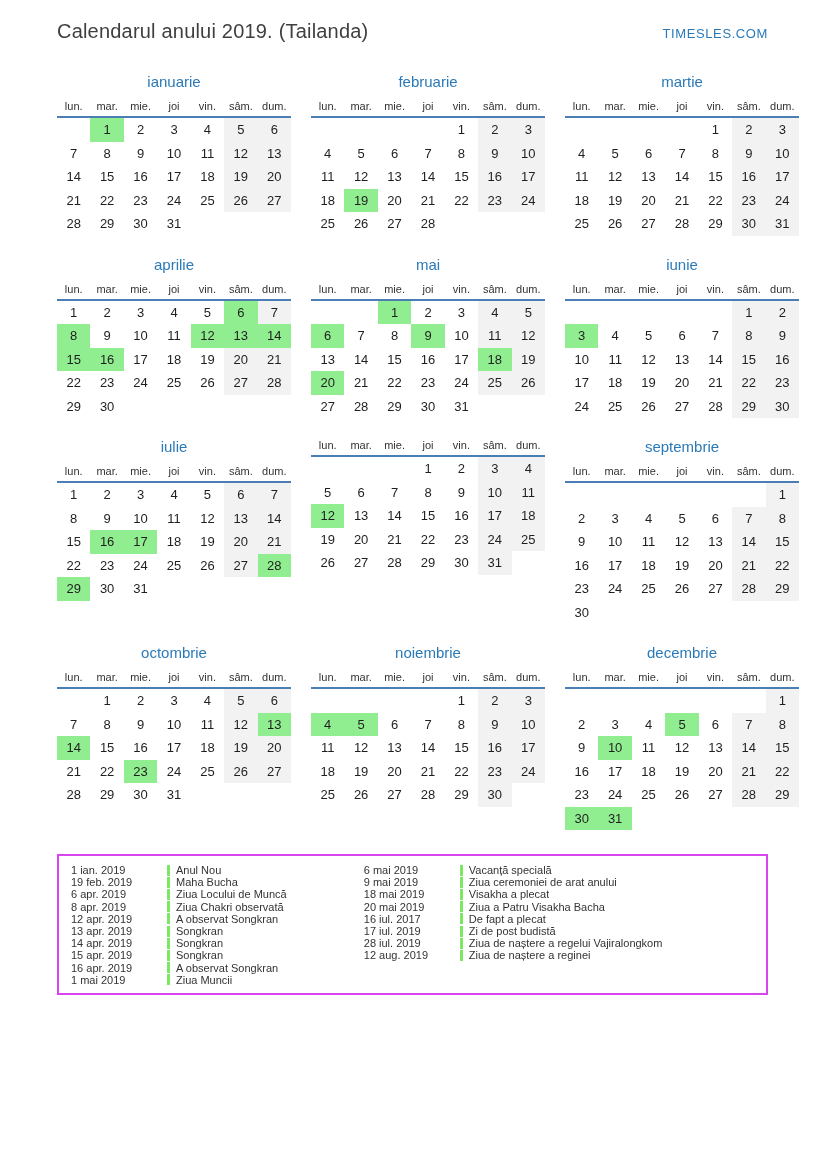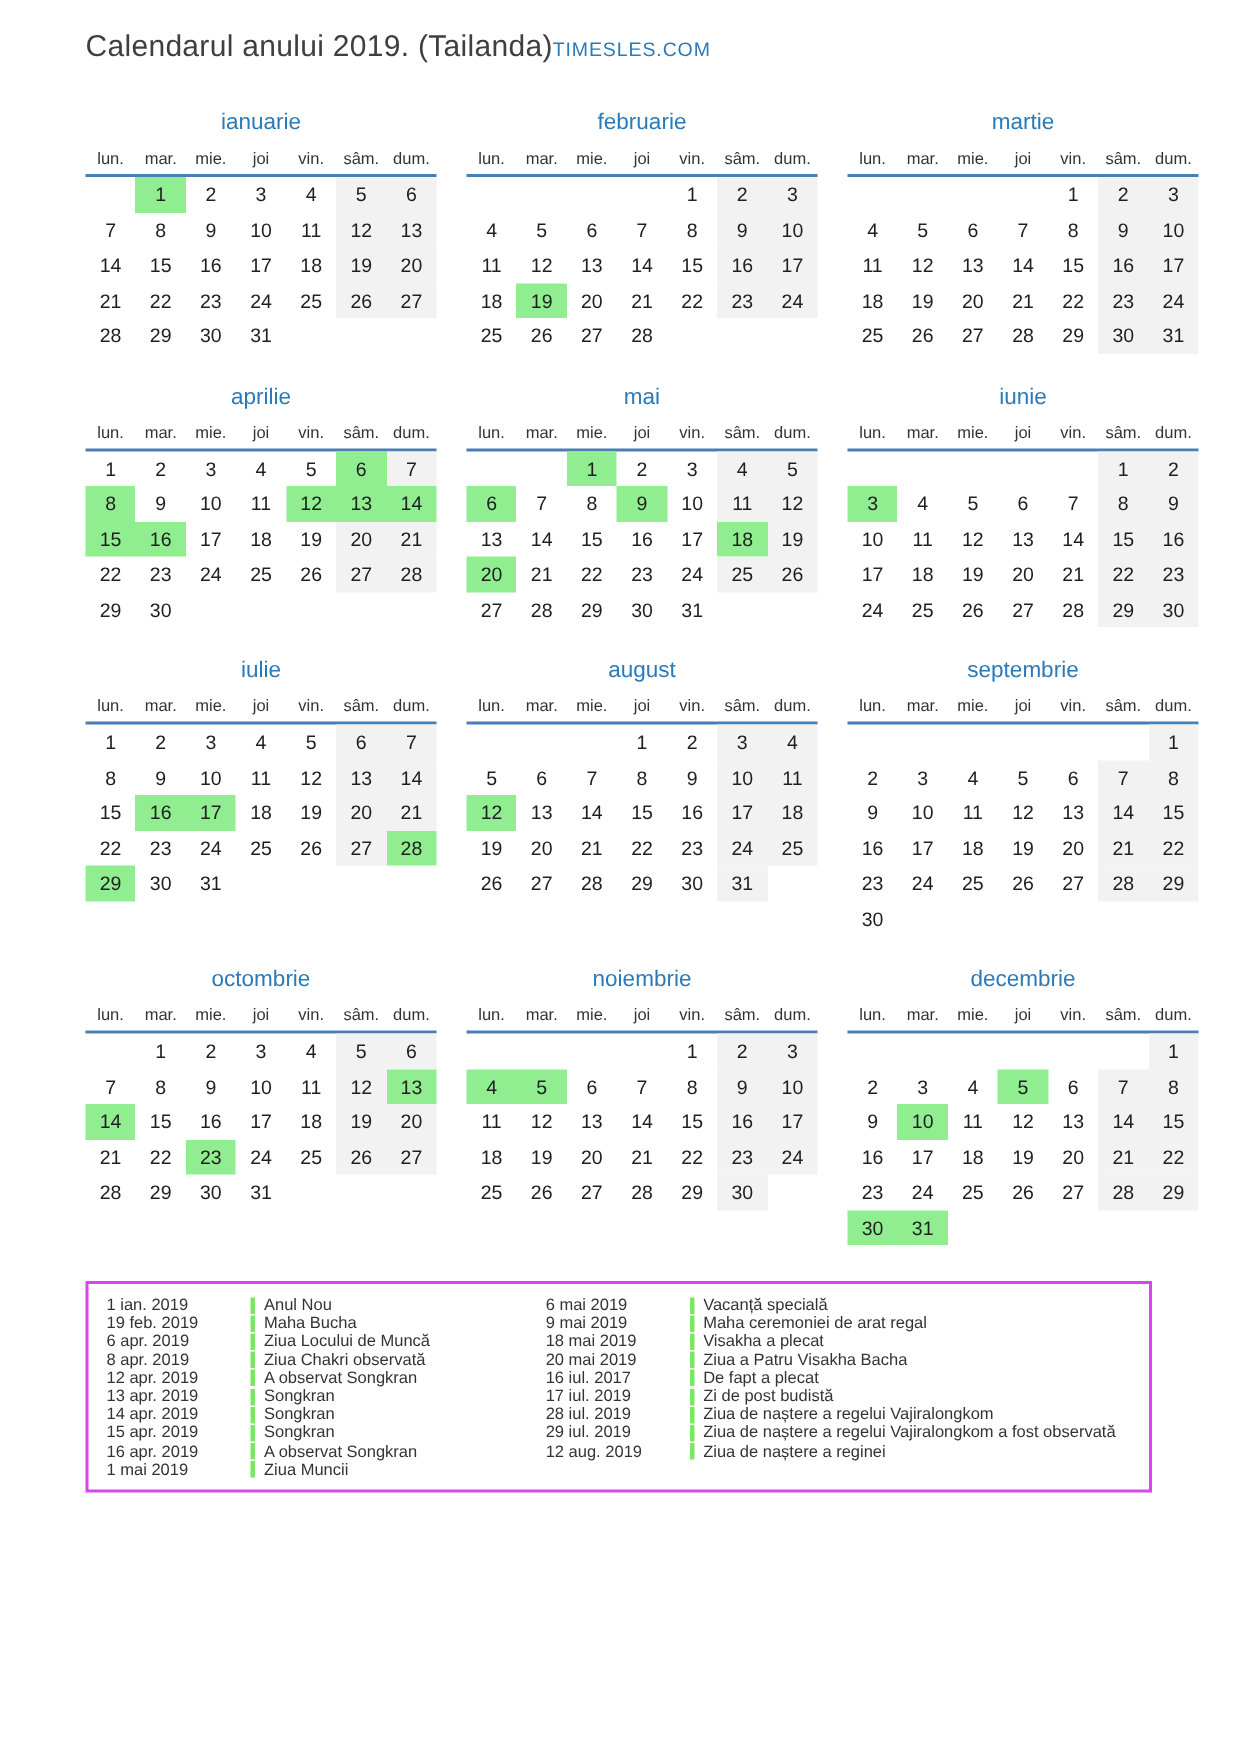--- a/index.html
+++ b/index.html
@@ -12,21 +12,21 @@
   }
   *{box-sizing:border-box;margin:0;padding:0;}
   html,body{background:#ffffff;}
   body{
     width:827px;height:1169px;
     font-family:"Liberation Sans", sans-serif;
     color:var(--text);
     position:relative;
   }
   .page{padding:20px 59px 0 57px;}
-  .page-header{display:flex;align-items:baseline;}
+  .page-header{display:flex;justify-content:space-between;align-items:baseline;}
   .page-title{font-size:20px;font-weight:400;color:#3f3f3f;letter-spacing:0.2px;}
   .site-link{font-size:13px;color:var(--accent);text-decoration:none;letter-spacing:0.6px;cursor:pointer;}
   .months-grid{
     margin-top:30px;
     display:grid;
     grid-template-columns:repeat(3, 234px);
     column-gap:4.5px;
     row-gap:30px;
     align-items:start;
     gap:20px;
@@ -420,21 +420,20 @@
           <div class="day holiday">29</div>
           <div class="day">30</div>
           <div class="day">31</div>
           <div class="day"></div>
           <div class="day"></div>
           <div class="day"></div>
           <div class="day"></div>
         </div>
       </div>
       <div class="month-block">
-        <div class="month-title">august</div>
         <div class="dow-row">
           <div class="dow-cell">lun.</div>
           <div class="dow-cell">mar.</div>
           <div class="dow-cell">mie.</div>
           <div class="dow-cell">joi</div>
           <div class="dow-cell">vin.</div>
           <div class="dow-cell">sâm.</div>
           <div class="dow-cell">dum.</div>
         </div>
         <div class="days-grid">
@@ -765,21 +764,21 @@
           <span class="legend-date">6 mai 2019</span>
           <span class="legend-name-wrap">
             <span class="legend-marker"></span>
             <span class="legend-name">Vacanță specială</span>
           </span>
         </div>
         <div class="legend-entry">
           <span class="legend-date">9 mai 2019</span>
           <span class="legend-name-wrap">
             <span class="legend-marker"></span>
-            <span class="legend-name">Maha ceremoniei de arat regal</span>
+            <span class="legend-name">Ziua ceremoniei de arat anului</span>
           </span>
         </div>
         <div class="legend-entry">
           <span class="legend-date">18 mai 2019</span>
           <span class="legend-name-wrap">
             <span class="legend-marker"></span>
             <span class="legend-name">Visakha a plecat</span>
           </span>
         </div>
         <div class="legend-entry">
@@ -801,27 +800,20 @@
           <span class="legend-name-wrap">
             <span class="legend-marker"></span>
             <span class="legend-name">Zi de post budistă</span>
           </span>
         </div>
         <div class="legend-entry">
           <span class="legend-date">28 iul. 2019</span>
           <span class="legend-name-wrap">
             <span class="legend-marker"></span>
             <span class="legend-name">Ziua de naștere a regelui Vajiralongkom</span>
-          </span>
-        </div>
-        <div class="legend-entry">
-          <span class="legend-date">29 iul. 2019</span>
-          <span class="legend-name-wrap">
-            <span class="legend-marker"></span>
-            <span class="legend-name">Ziua de naștere a regelui Vajiralongkom a fost observată</span>
           </span>
         </div>
         <div class="legend-entry">
           <span class="legend-date">12 aug. 2019</span>
           <span class="legend-name-wrap">
             <span class="legend-marker"></span>
             <span class="legend-name">Ziua de naștere a reginei</span>
           </span>
         </div>
       </div>

